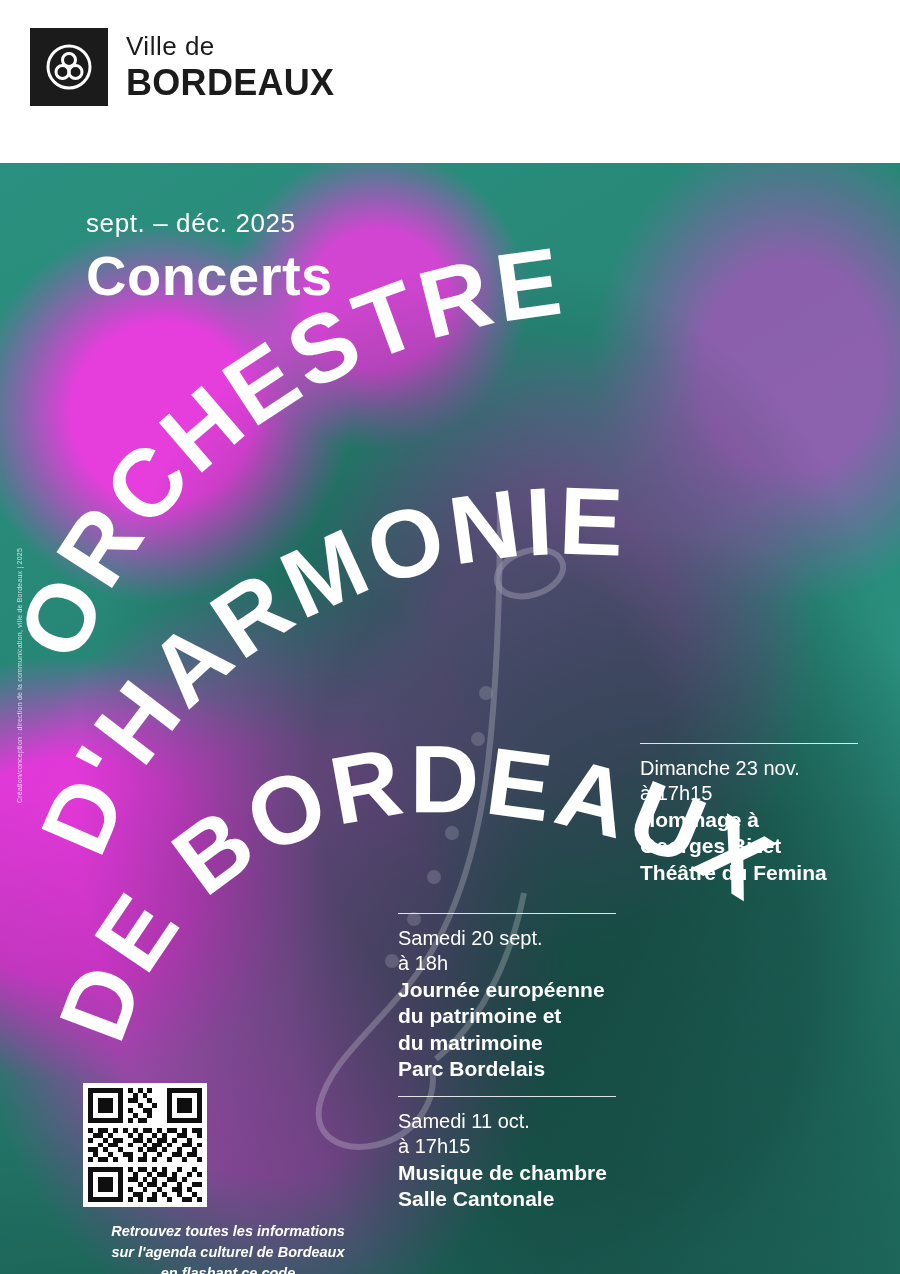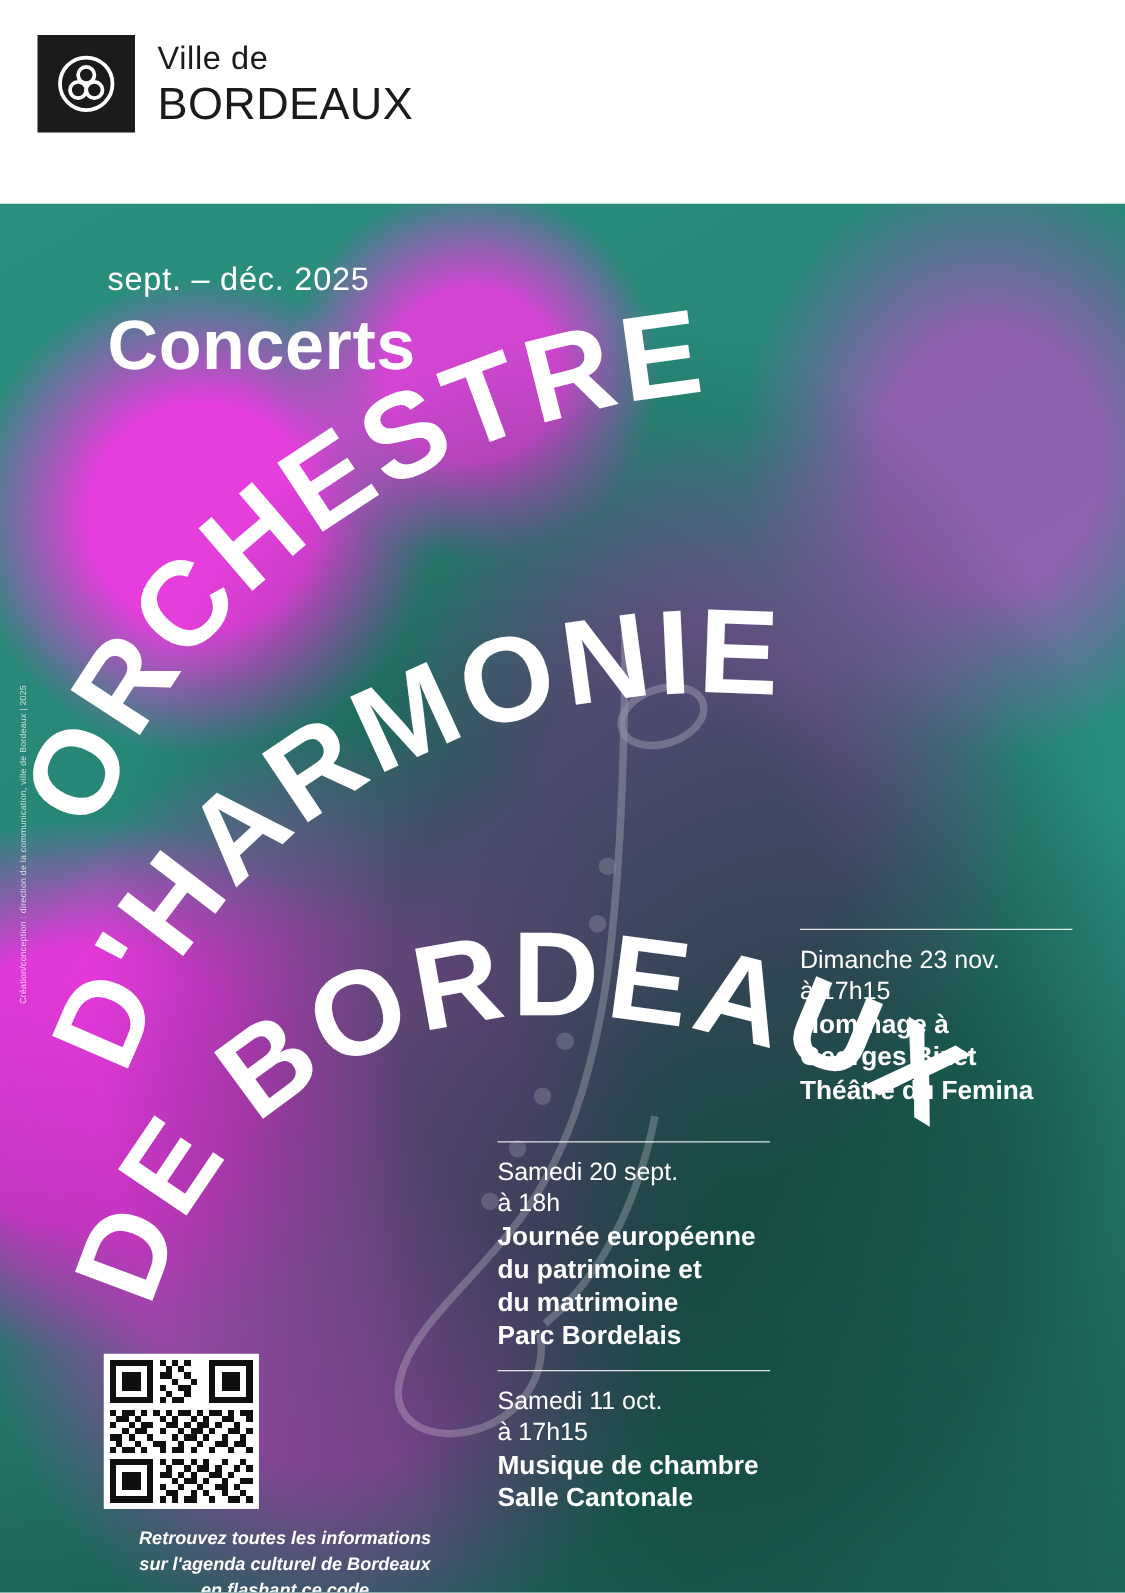--- a/index.html
+++ b/index.html
@@ -51,21 +51,21 @@
   }
   .logo-text .l1 {
     font-size: 26px;
     letter-spacing: 0.5px;
     font-weight: 400;
     display: block;
     margin-bottom: 6px;
   }
   .logo-text .l2 {
     font-size: 36px;
-    font-weight: 400;
+    font-weight: 700;
     letter-spacing: 0.3px;
     display: block;
   }
   .site-url {
     position: absolute;
     right: 34px;
     top: 70px;
     font-size: 33px;
     color: #1b1b1b;
     font-weight: 400;

